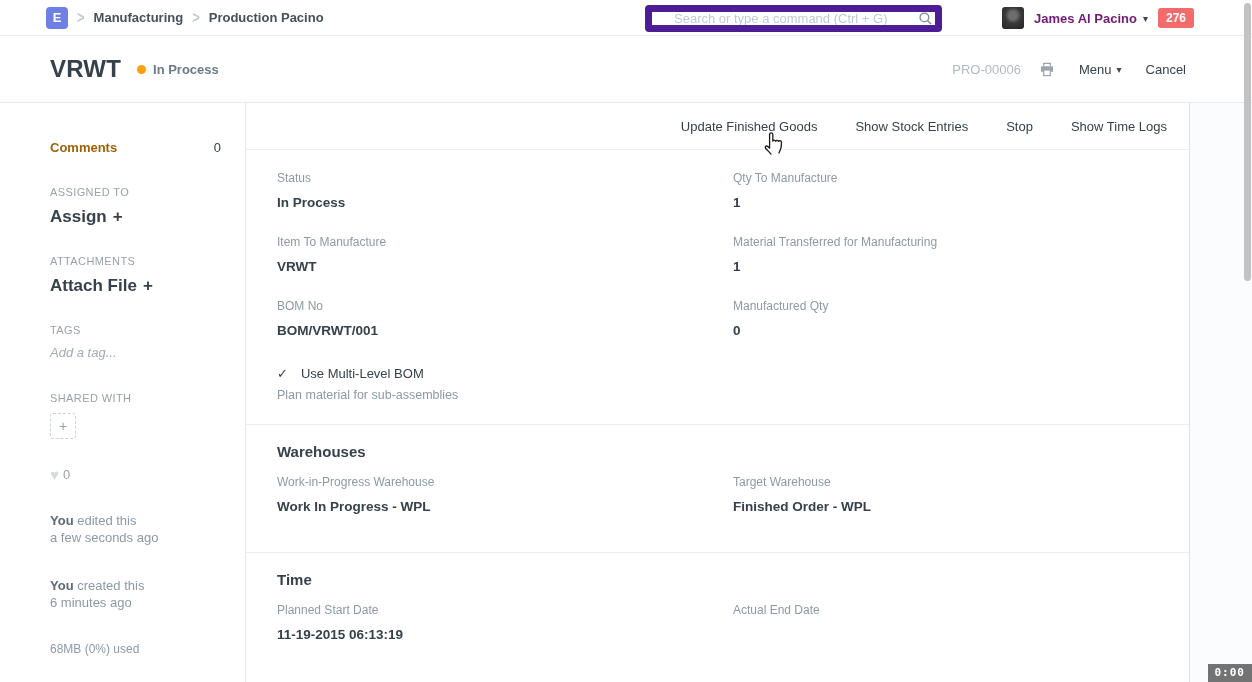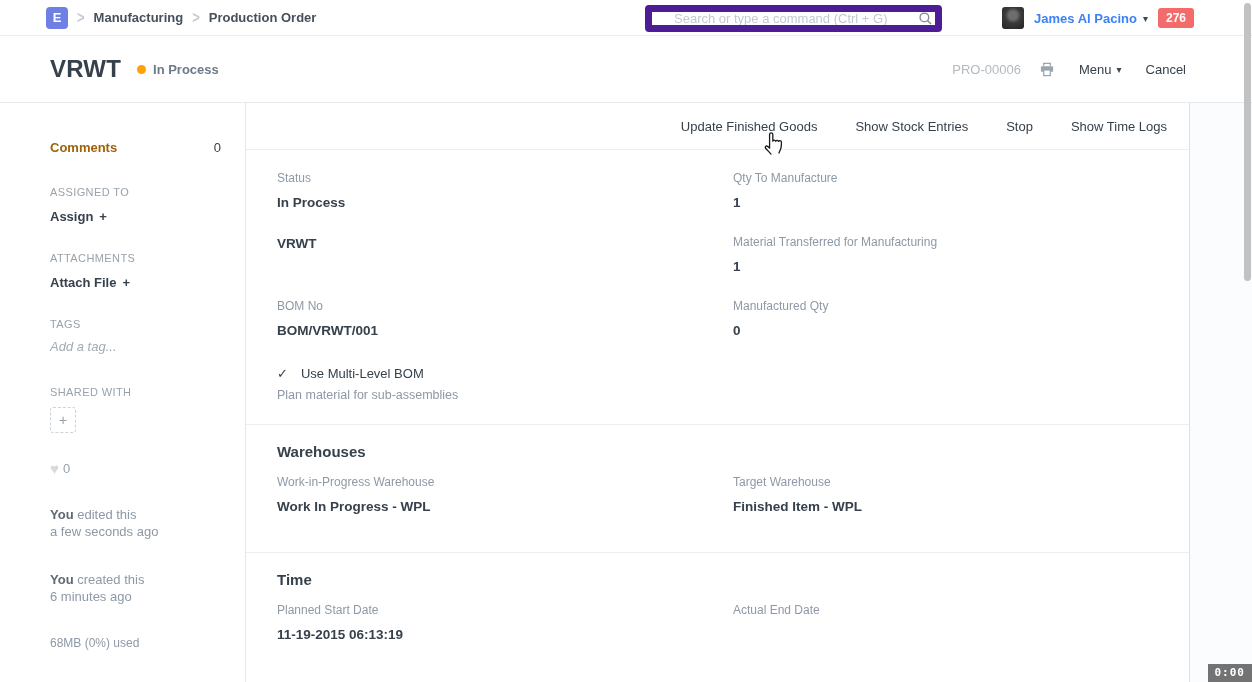--- a/index.html
+++ b/index.html
@@ -18,21 +18,21 @@
   .nav-search { position:absolute; left:645px; top:5px; width:297px; height:27px; }
   .nav-search input { width:100%; height:100%; border:7px solid #4c1d95; border-radius:4px;
     padding:0 30px 0 22px; font-size:13px; color:#36414c; outline:none;
     font-family:"Liberation Sans","DejaVu Sans",sans-serif; }
   .nav-search input::placeholder { color:#c2cad1; }
   .nav-search .sicon { position:absolute; right:9px; top:6px; }
   .nav-right { position:absolute; right:58px; top:0; height:36px; display:flex; align-items:center; gap:10px; }
   .avatar { width:22px; height:22px; border-radius:3px; cursor:pointer;
     background:radial-gradient(circle at 50% 38%, #6d6d6d 0 4px, #3a3a3a 8px, #232323 100%); }
   .user-menu { display:flex; align-items:center; gap:6px; cursor:pointer; text-decoration:none; }
-  .user-name { font-size:13px; font-weight:600; color:#3b82f6; }
+  .user-name { font-size:13px; font-weight:600; color:#701a75; }
   .caret { font-size:10px; color:#3d4854; }
   .badge { background:#f46b6b; color:#fff; font-size:12px; font-weight:bold;
     padding:3px 8px; border-radius:3px; cursor:pointer; }
 
   
   .page-head { height:67px; border-bottom:1px solid #e6eaee; display:flex; align-items:center;
     justify-content:space-between; padding:0 66px 0 50px; background:#fff; }
   .ph-left { display:flex; align-items:center; gap:16px; }
   .ph-left h1 { font-size:24px; font-weight:bold; color:#36414c; letter-spacing:.2px; }
   .indicator { display:flex; align-items:center; gap:7px; }
@@ -49,21 +49,21 @@
   .content { display:flex; height:579px; }
   .sidebar { width:246px; border-right:1px solid #e3e7ea; padding:37px 24px 0 50px; background:#fff; flex-shrink:0; }
   .form-area { width:944px; border-right:1px solid #dde2e7; background:#fff; flex-shrink:0; }
   .gutter { flex:1; background:#fbfcfd; }
 
   
   .sb-comments { display:flex; justify-content:space-between; align-items:baseline; margin-bottom:31px; cursor:pointer; }
   .sb-comments .lbl { font-size:13px; font-weight:600; color:#a16207; }
   .sb-comments .cnt { font-size:13px; color:#36414c; }
   .caps { font-size:11px; font-weight:500; color:#99a2aa; letter-spacing:.4px; margin-bottom:9px; }
-  .sb-link { font-size:13px; font-weight:600; color:#36414c; cursor:pointer; margin-bottom:28px; display:inline-block; }
+  .sb-link { font-size:17px; font-weight:600; color:#36414c; cursor:pointer; margin-bottom:28px; display:inline-block; }
   .sb-link .plus { margin-left:6px; font-weight:600; }
   .sb-group { margin-bottom:0; }
   .tag-add { font-size:13px; font-style:italic; color:#a3abb3; cursor:pointer; margin-bottom:32px; }
   .share-btn { width:26px; height:26px; border:1px dashed #ccd3d9; border-radius:3px; color:#99a2aa;
     font-size:14px; display:flex; align-items:center; justify-content:center; cursor:pointer; margin-bottom:27px; }
   .likes { display:flex; align-items:center; gap:4px; margin-bottom:29px; cursor:pointer; }
   .heart { color:#d4dade; font-size:15px; }
   .like-cnt { font-size:13px; color:#99a2aa; }
   .sb-note { font-size:13px; color:#8d99a6; line-height:17px; margin-bottom:31px; }
   .sb-note b { color:#5e6a75; font-weight:600; }
@@ -99,21 +99,21 @@
 <body>
 
 <div class="screen">
 
   <header class="navbar">
     <div class="nav-left">
       <a class="logo">E</a>
       <span class="crumb-sep">&gt;</span>
       <a class="crumb">Manufacturing</a>
       <span class="crumb-sep">&gt;</span>
-      <a class="crumb">Production Order</a>
+      <a class="crumb">Production Pacino</a>
     </div>
     <div class="nav-search">
       <input placeholder="Search or type a command (Ctrl + G)" style="">
       <span class="sicon">
         <svg width="15" height="15" viewBox="0 0 16 16">
             <circle cx="6.8" cy="6.8" r="4.6" fill="none" stroke="#7f8a94" stroke-width="1.4"></circle>
             <path d="M10.4 10.4 L14 14" stroke="#7f8a94" stroke-width="1.5"></path>
           </svg>
       </span>
     </div>
@@ -214,20 +214,21 @@
         <div class="grid">
           <div class="field">
             <div class="f-label">Status</div>
             <div class="f-value">In Process</div>
           </div>
           <div class="field">
             <div class="f-label">Qty To Manufacture</div>
             <div class="f-value">1</div>
           </div>
           <div class="field">
+            <div class="f-label">Item To Manufacture</div>
             <div class="f-value">VRWT</div>
           </div>
           <div class="field">
             <div class="f-label">Material Transferred for Manufacturing</div>
             <div class="f-value">1</div>
           </div>
           <div class="field">
             <div class="f-label">BOM No</div>
             <div class="f-value">BOM/VRWT/001</div>
           </div>
@@ -247,21 +248,21 @@
 
       <div class="section bordered">
         <div class="sec-title">Warehouses</div>
         <div class="grid wh-pad">
           <div class="field">
             <div class="f-label">Work-in-Progress Warehouse</div>
             <div class="f-value">Work In Progress - WPL</div>
           </div>
           <div class="field">
             <div class="f-label">Target Warehouse</div>
-            <div class="f-value">Finished Item - WPL</div>
+            <div class="f-value">Finished Order - WPL</div>
           </div>
         </div>
       </div>
 
       <div class="section bordered">
         <div class="sec-title">Time</div>
         <div class="grid">
           <div class="field">
             <div class="f-label">Planned Start Date</div>
             <div class="f-value">11-19-2015 06:13:19</div>

